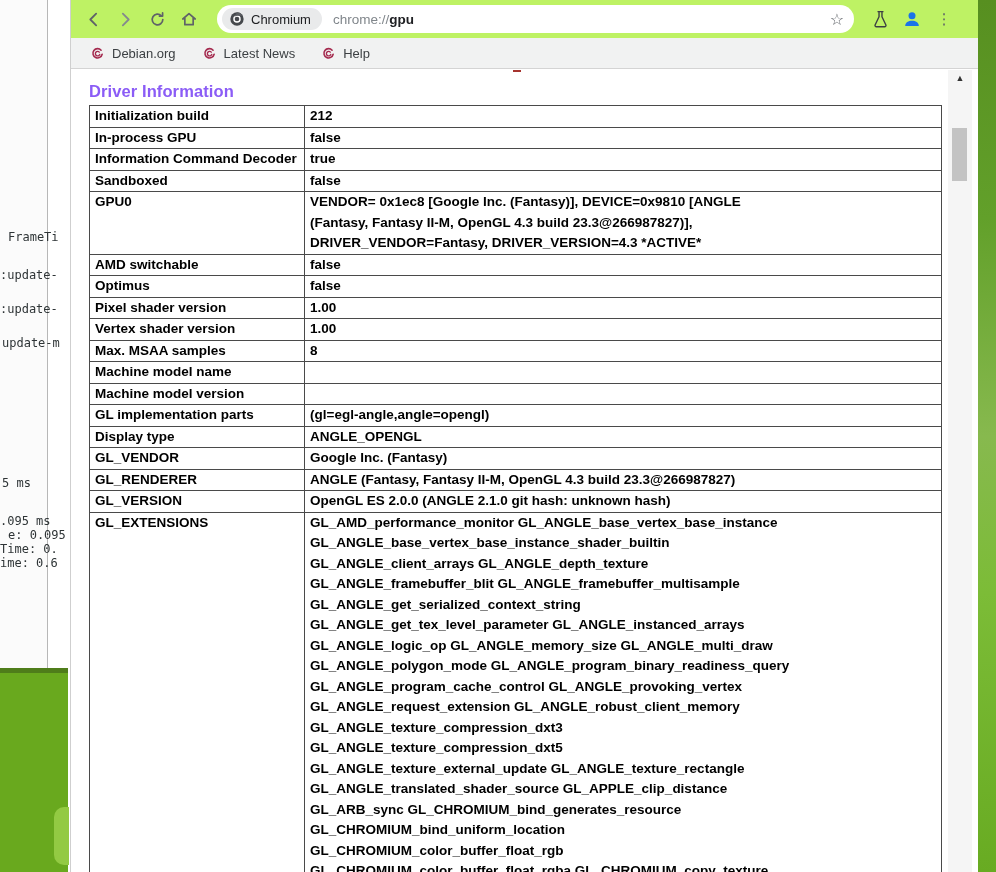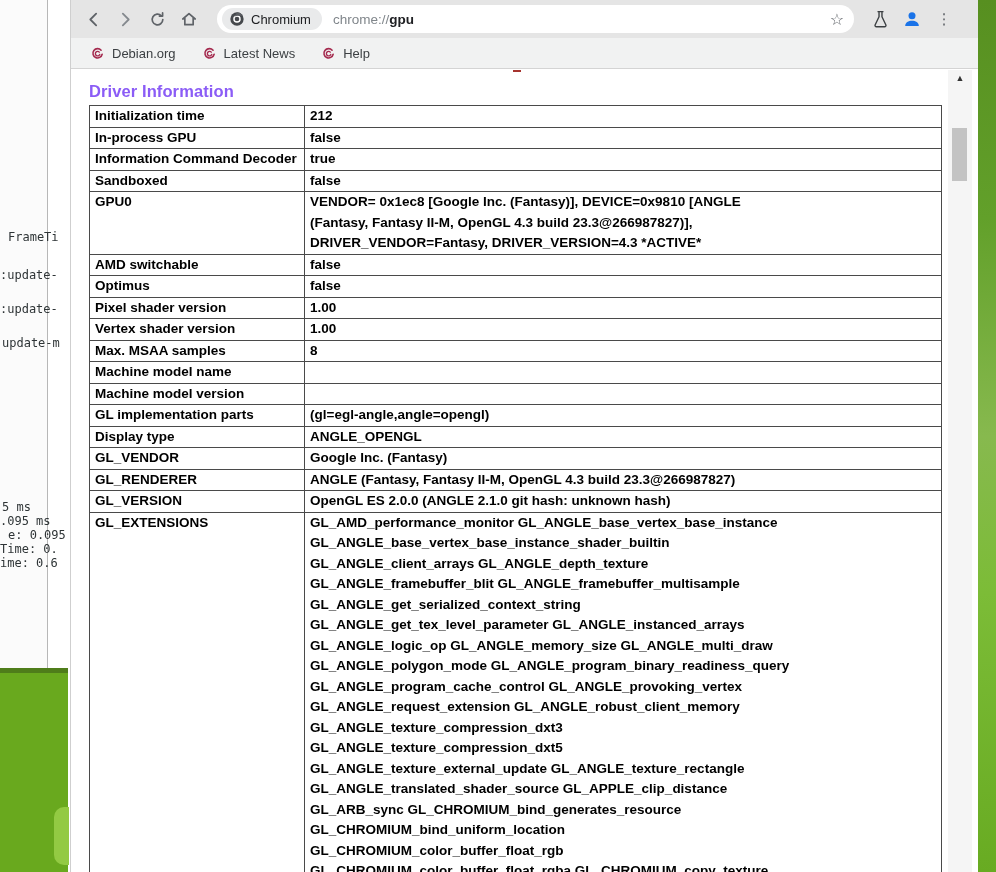--- a/index.html
+++ b/index.html
@@ -15,21 +15,21 @@
     position:absolute; left:0; top:0; width:48px; height:668px;
     background:#fbfbfb; border-right:1px solid #b7b7b7;
     font-family:"DejaVu Sans Mono", monospace;
     font-size:12px; color:#2e3436;
   }
   .terminal span { position:absolute; white-space:nowrap; }
   .tfrag-0 { left:8px;  top:230px; }
   .tfrag-1 { left:0px;  top:268px; }
   .tfrag-2 { left:0px;  top:302px; }
   .tfrag-3 { left:2px;  top:336px; }
-  .tfrag-4 { left:2px;  top:500px; }
+  .tfrag-4 { left:2px;  top:476px; }
   .tfrag-5 { left:0px;  top:514px; }
   .tfrag-6 { left:0px;  top:528px;padding-left:8px; }
   .tfrag-7 { left:0px;  top:542px; }
   .tfrag-8 { left:0px;  top:556px; }
 
   .green-corner {
     position:absolute; left:0; top:668px; width:68px; height:204px;
     background:#69a91e; border-top:5px solid #4f7d1a;
   }
   .green-corner .blob {
@@ -41,21 +41,21 @@
     background:linear-gradient(180deg,#578f20 0%,#62a02a 25%,#87b94e 50%,#7cbc37 68%,#68ab22 100%);
   }
 
   
   .browser {
     position:absolute; left:70px; top:0; width:908px; height:872px;
     background:#fff; border-left:1px solid #cfcfcf;
   }
 
   .toolbar {
-    height:38px; background:#e5e5e5; display:flex; align-items:center;
+    height:38px; background:#bef264; display:flex; align-items:center;
     padding:0 18px 0 6px;
   }
   .tb-icon {
     width:32px; height:32px; flex:0 0 auto; display:flex; align-items:center;
     justify-content:center; color:#5f6368; font-size:17px; border-radius:50%;
     cursor:pointer; user-select:none;
   }
   .tb-icon.forward { color:#84898e; }
   .omnibox {
     flex:1 1 auto; height:28px; background:#ffffff; border-radius:14px;
@@ -219,21 +219,21 @@
   </div>
 
   <div class="content">
     <div class="red-dash"></div>
 
     <div class="page">
       <h2 class="section-title">Driver Information</h2>
       <table class="info">
         <tbody>
             <tr>
-              <td class="cell-label">Initialization time</td>
+              <td class="cell-label">Initialization build</td>
               <td class="cell-value">212</td>
             </tr>
             <tr>
               <td class="cell-label">In-process GPU</td>
               <td class="cell-value">false</td>
             </tr>
             <tr>
               <td class="cell-label">Information Command Decoder</td>
               <td class="cell-value">true</td>
             </tr>

